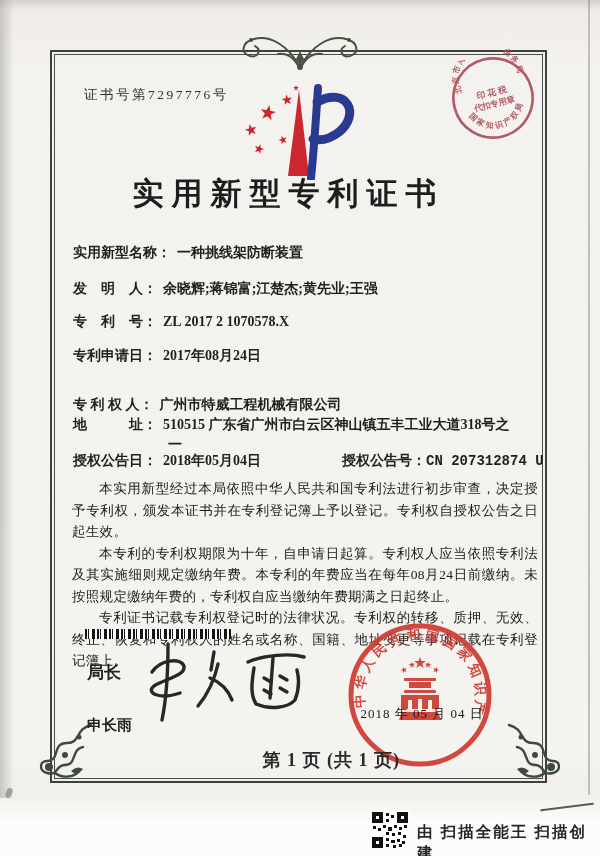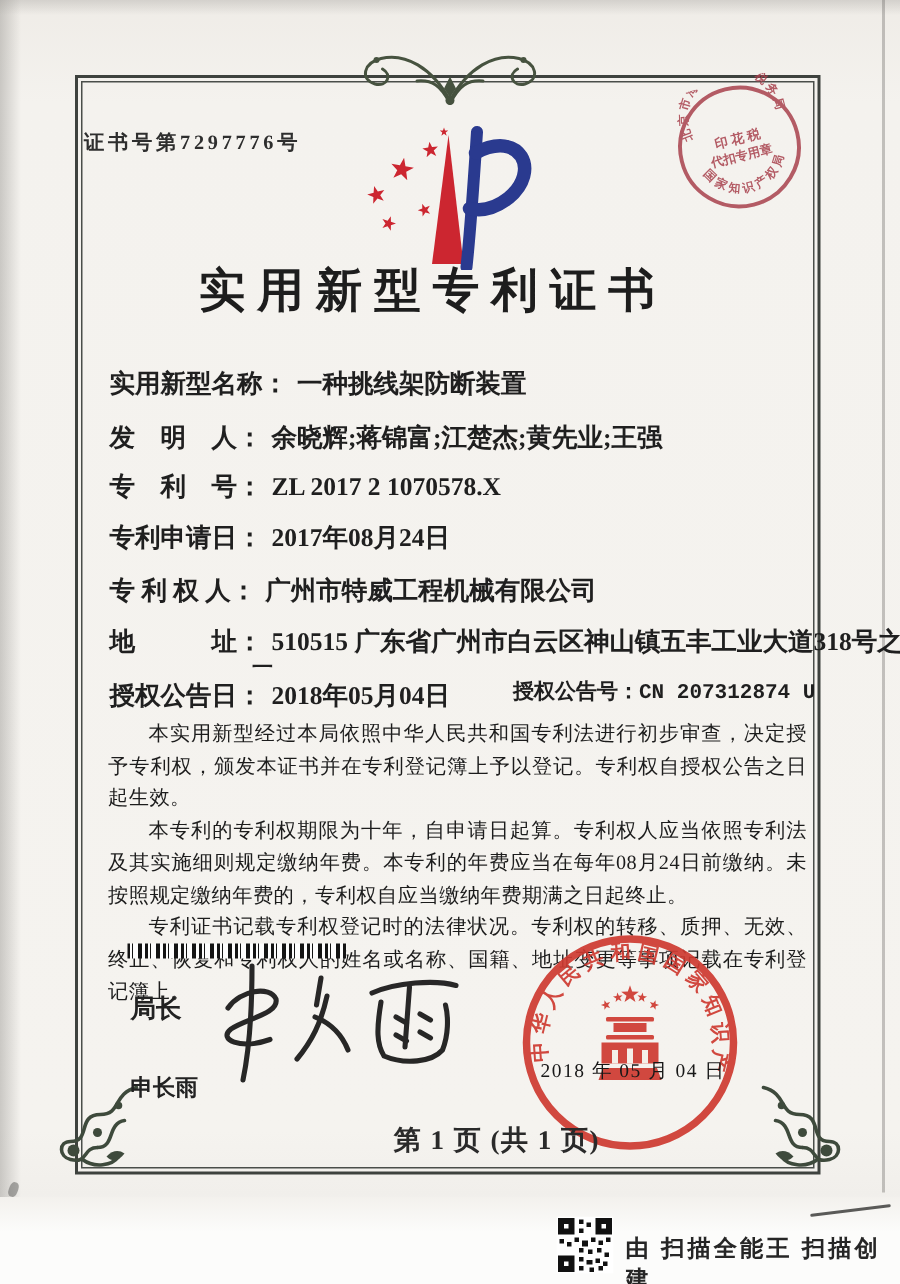--- a/index.html
+++ b/index.html
@@ -9,25 +9,25 @@
     font-family:"Liberation Serif","DejaVu Serif",serif; color:#222;
   }
   .edge-shade-left{position:absolute;left:0;top:0;width:14px;height:800px;
     background:linear-gradient(90deg,rgba(150,148,144,.45),rgba(150,148,144,0));}
   .edge-shade-top{position:absolute;left:0;top:0;width:600px;height:10px;
     background:linear-gradient(180deg,rgba(160,158,154,.35),rgba(160,158,154,0));}
   .photo-edge-right{position:absolute;left:588px;top:0;width:2px;height:795px;background:rgba(110,108,104,.38);}
   .frame{position:absolute;left:50px;top:50px;width:493px;height:729px;
     border:2px solid #3e423e;}
   .frame-inner{position:absolute;left:2px;top:2px;right:2px;bottom:2px;border:1px solid #4a4e4a;}
-  .cert-no{position:absolute;left:56px;top:86px;font-size:13.5px;font-weight:700;letter-spacing:2.5px;color:#2e2e2e;text-align:right;}
+  .cert-no{position:absolute;left:84px;top:86px;font-size:13.5px;font-weight:400;letter-spacing:2.5px;color:#2e2e2e;text-align:right;}
   .logo{position:absolute;left:233px;top:78px;width:138px;height:102px;}
   .title{position:absolute;left:50px;top:173px;width:477px;text-align:center;
     font-size:31px;font-weight:700;letter-spacing:8px;color:#1d1d1d;}
-  .field-row{position:absolute;left:73px;font-size:17px;font-weight:600;color:#1f1f1f;white-space:nowrap;}
+  .field-row{position:absolute;left:73px;font-size:14px;font-weight:600;color:#1f1f1f;white-space:nowrap;}
   .field-row .lab{margin-right:6px;}
   .addr-line2{position:absolute;left:168px;top:436px;font-size:14px;font-weight:600;color:#1f1f1f;}
   .grant-right{position:absolute;left:342px;top:452px;font-size:14px;font-weight:600;color:#1f1f1f;white-space:nowrap;font-family:Liberation Mono, monospace;}
   .paras{position:absolute;left:72px;top:478px;width:466px;font-size:13.5px;line-height:21.5px;
     color:#1c1c1c;font-weight:400;letter-spacing:.3px;}
   .paras p{margin:0;text-indent:2em;text-align:justify;}
   .barcode{position:absolute;left:85px;top:629px;width:146px;height:10px;
     background:repeating-linear-gradient(90deg,#141414 0 2px,#fdfdfd 2px 3px,#141414 3px 4px,#fdfdfd 4px 7px,#141414 7px 10px,#fdfdfd 10px 12px);}
   .director-label{position:absolute;left:87px;top:661px;font-size:17px;font-weight:700;
     font-family:"Liberation Sans","DejaVu Sans",sans-serif;color:#222;}
@@ -138,21 +138,21 @@
   </div>
   <div class="field-row" style="top:280px">
     <span class="lab">发　明　人：</span><span>余晓辉;蒋锦富;江楚杰;黄先业;王强</span>
   </div>
   <div class="field-row" style="top:313px">
     <span class="lab">专　利　号：</span><span>ZL 2017 2 1070578.X</span>
   </div>
   <div class="field-row" style="top:347px">
     <span class="lab">专利申请日：</span><span>2017年08月24日</span>
   </div>
-  <div class="field-row" style="top:382px">
+  <div class="field-row" style="top:396px">
     <span class="lab">专 利 权 人：</span><span>广州市特威工程机械有限公司</span>
   </div>
   <div class="field-row" style="top:416px">
     <span class="lab">地　　　址：</span><span>510515 广东省广州市白云区神山镇五丰工业大道318号之</span>
   </div>
   <div class="addr-line2">一</div>
   <div class="field-row" style="top:452px">
     <span class="lab">授权公告日：</span><span>2018年05月04日</span>
   </div>
   <div class="grant-right">

